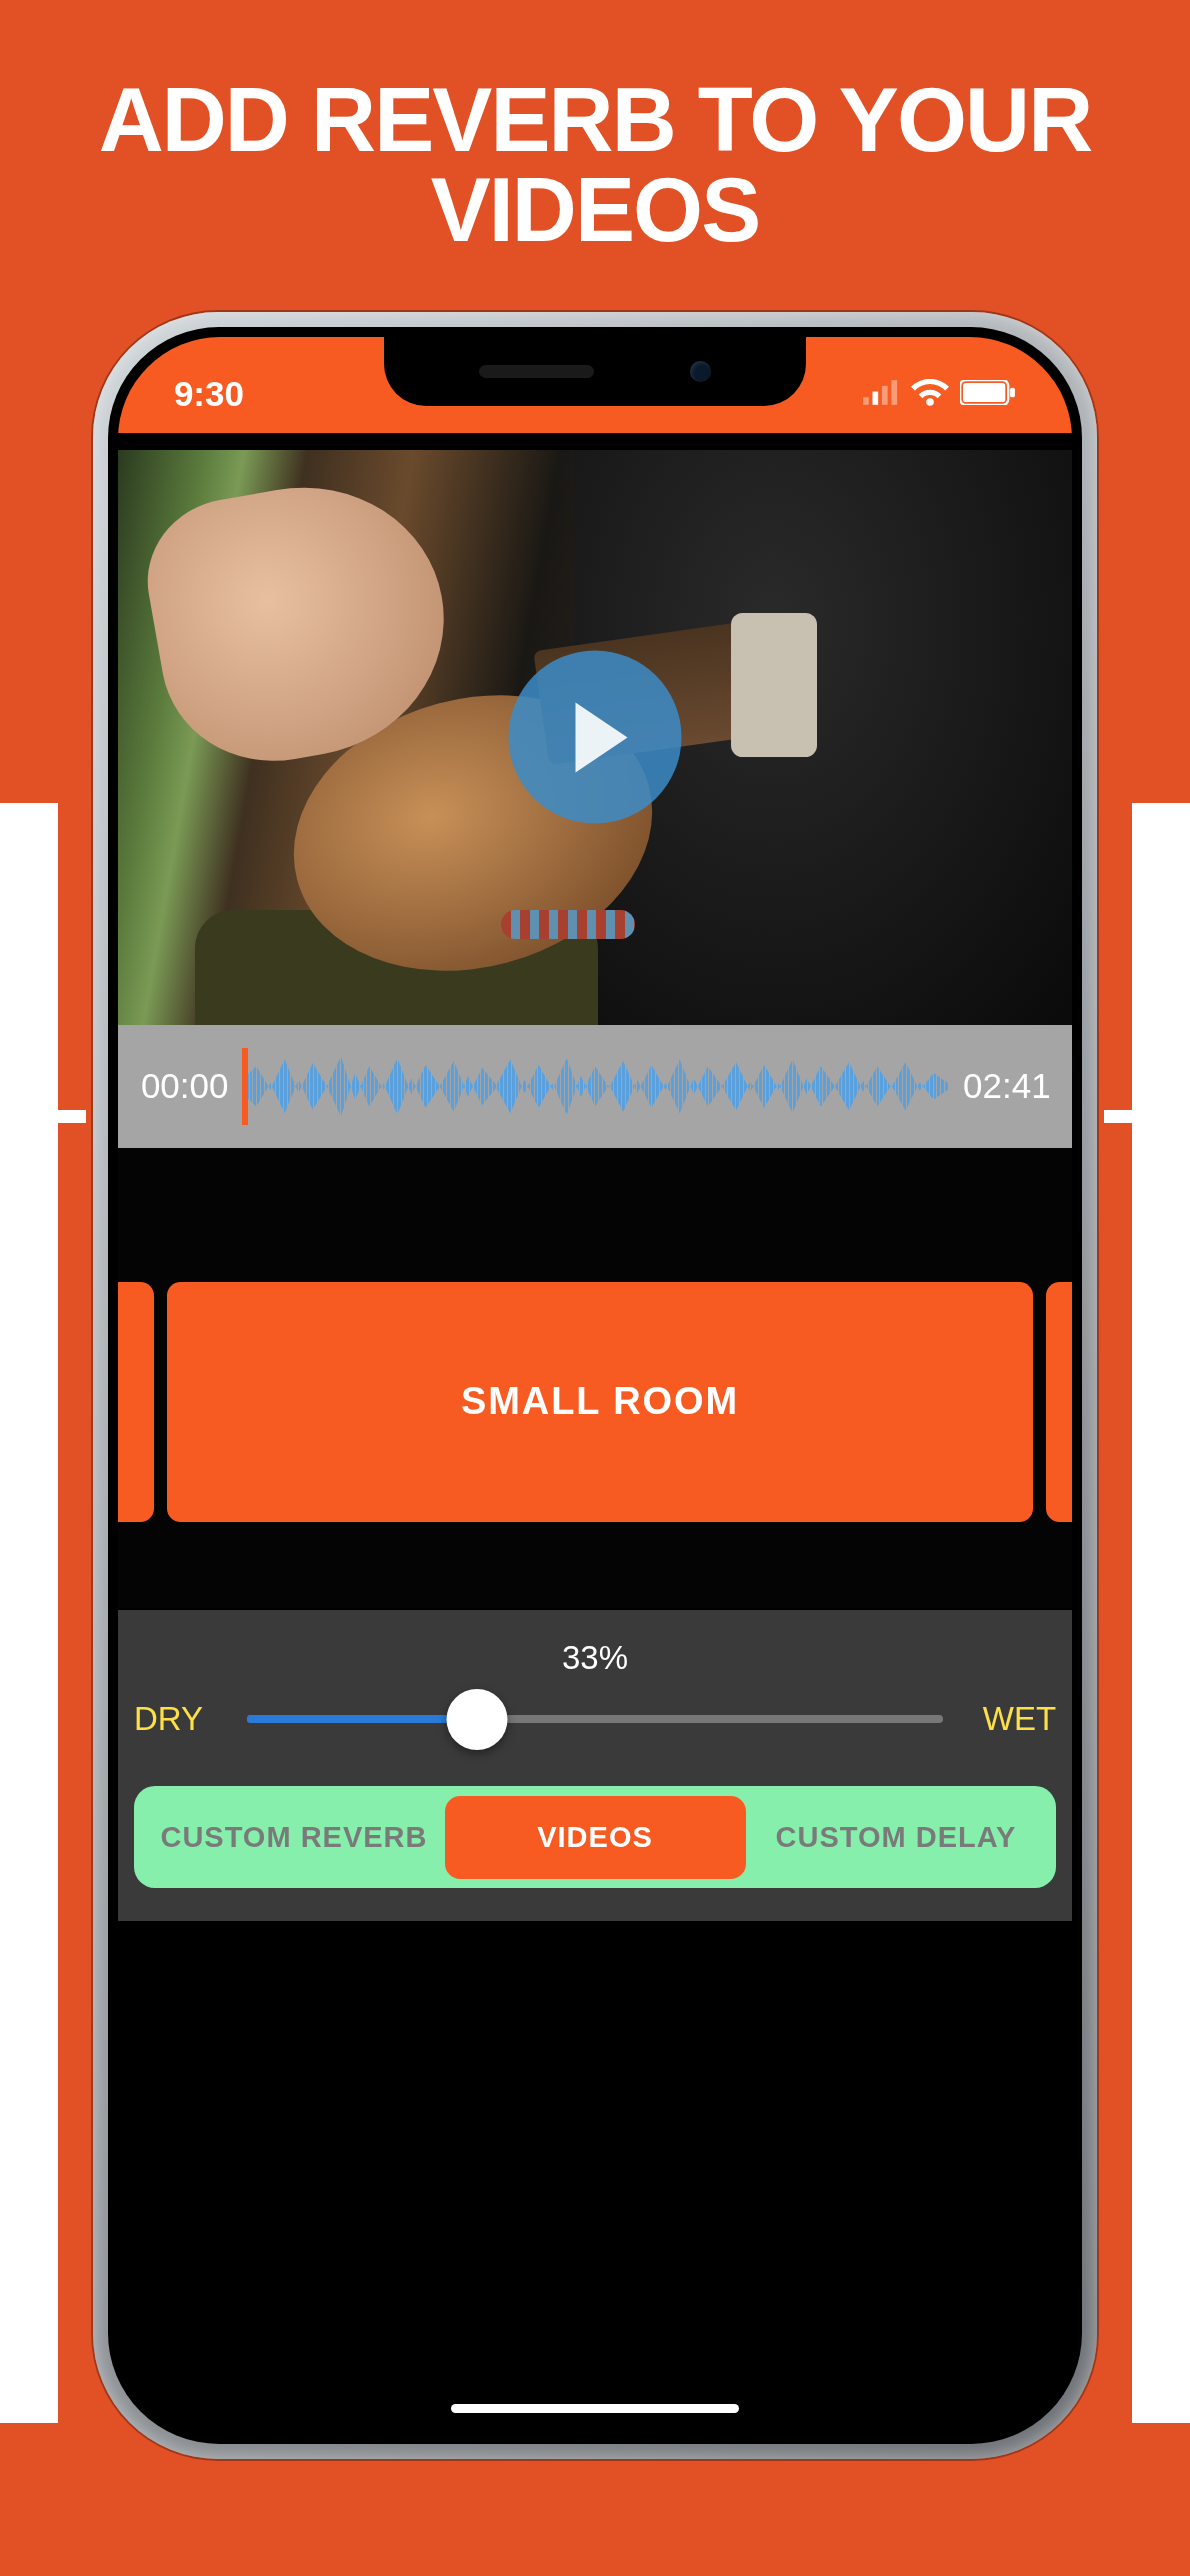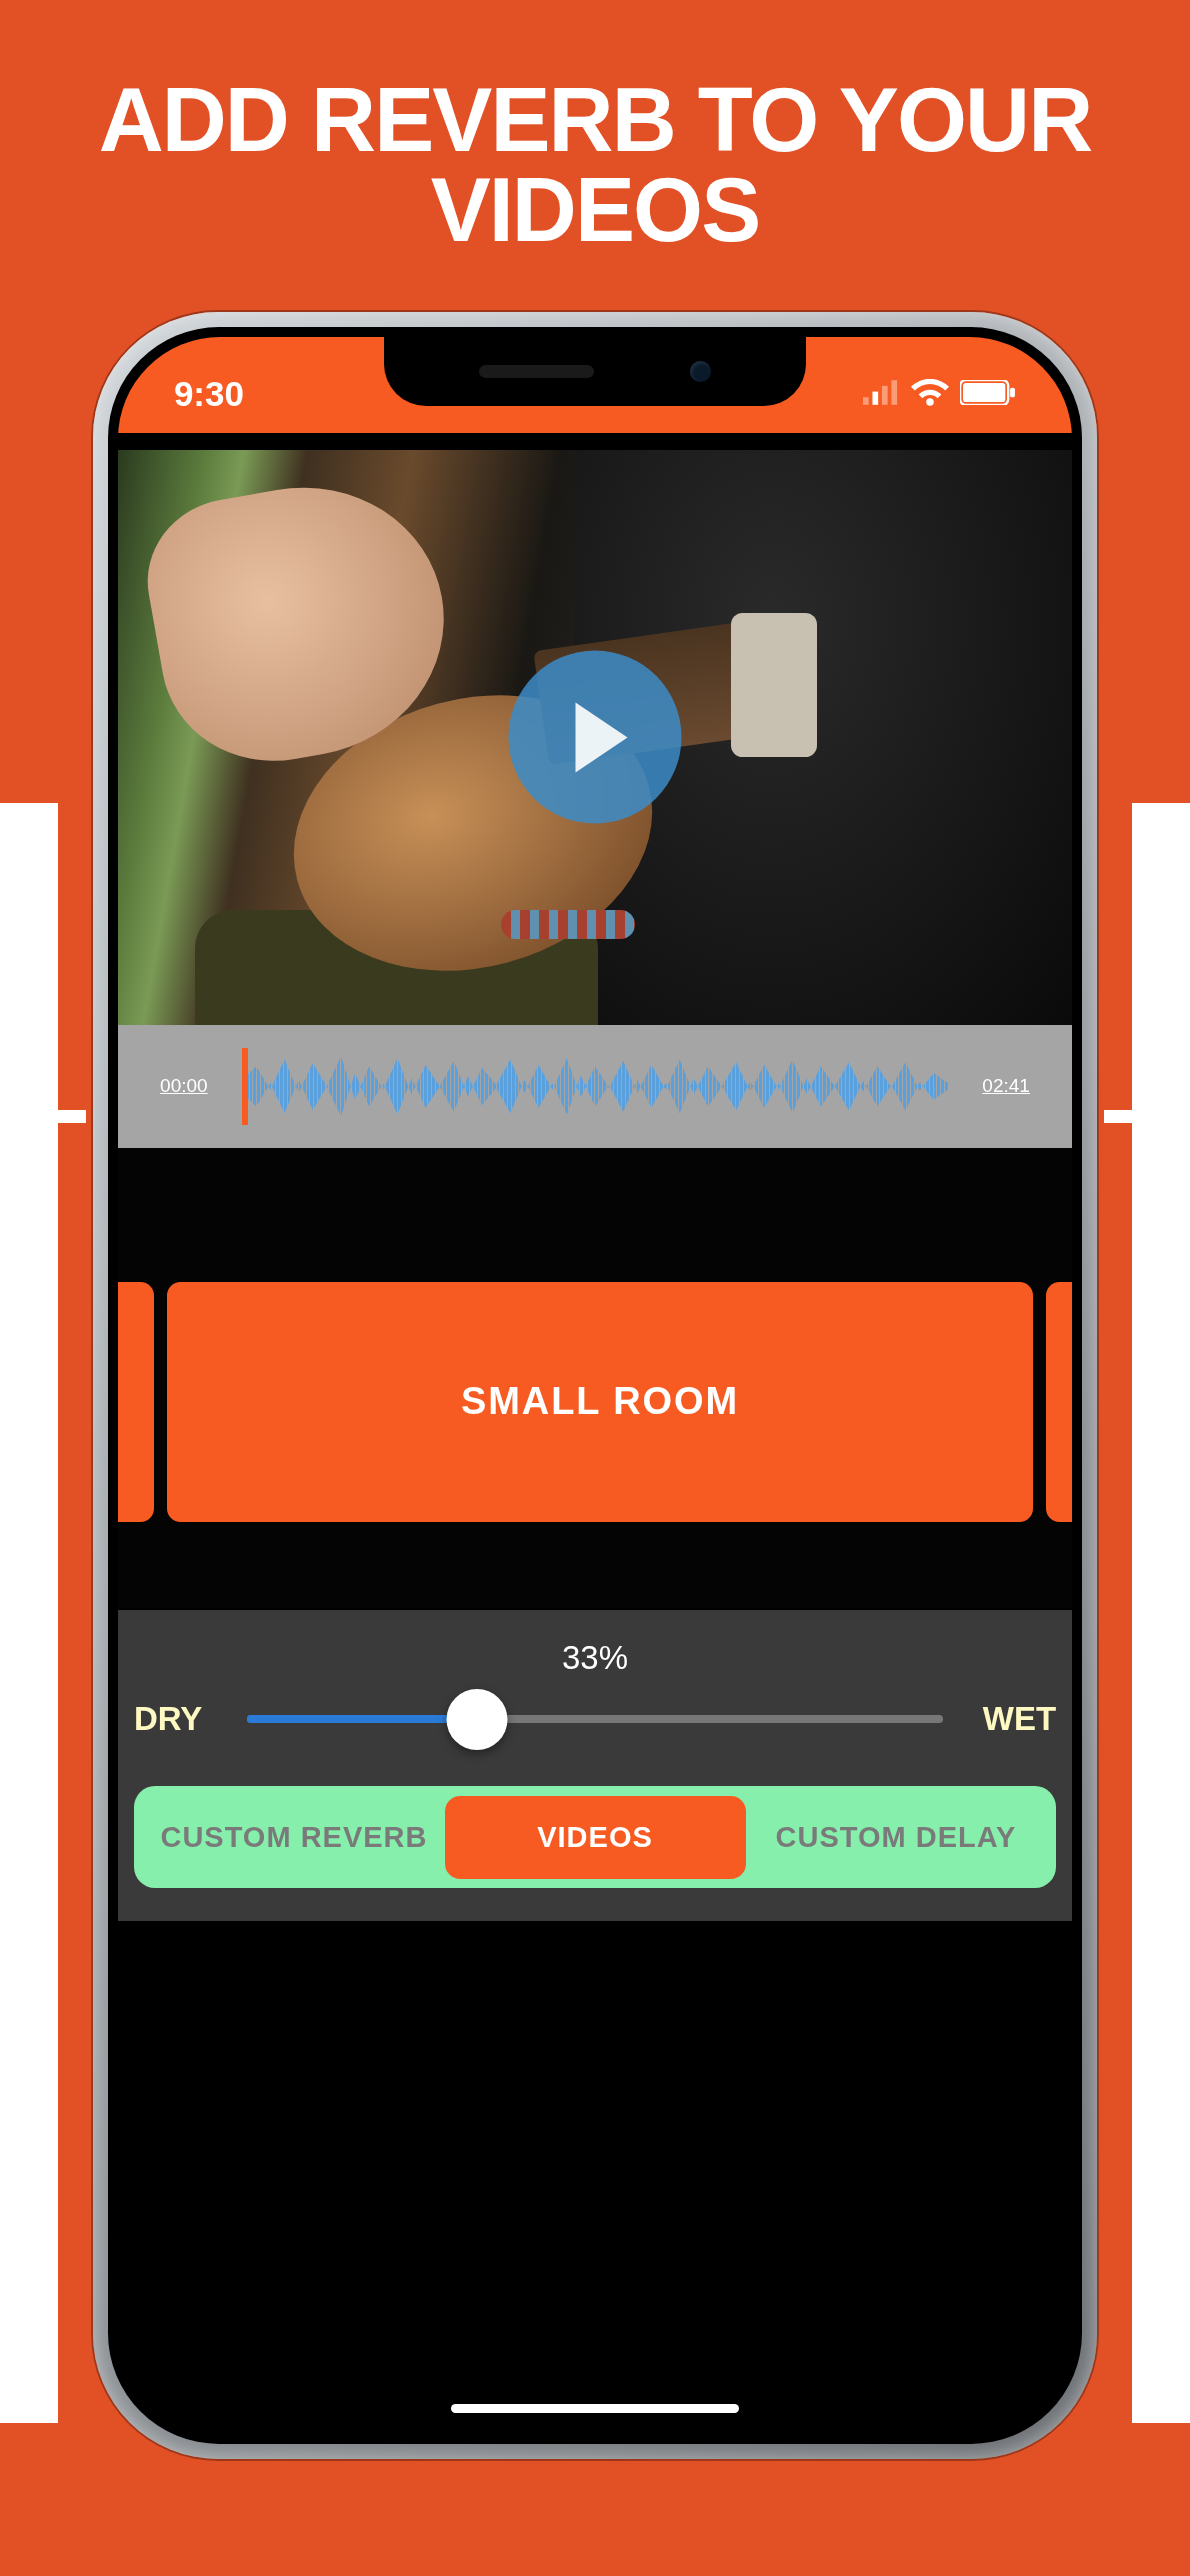--- a/index.html
+++ b/index.html
@@ -142,21 +142,21 @@
   }
 
   .waveform-bar {
     height: 123px;
     background:#a5a5a5;
     display:flex;
     align-items:center;
     padding: 0 23px;
     gap:15.3px;
   }
-  .wf-time { color:#fff; font-size:19px; font-weight:500; width:86px; text-align:center;text-decoration:underline;}
+  .wf-time { color:#fff; font-size:35px; font-weight:500; width:86px; text-align:center;}
   .wf-track {
     flex:1;
     height:86px;
     position:relative;
     display:flex;
     align-items:center;
   }
   .wf-playhead { position:absolute; left:0; top:4.8px; bottom:4.8px; width:5.8px; background:#f85b21;}
   .wf-wave {
     flex:1;
@@ -190,21 +190,21 @@
   .preset-peek-right { width:38px; border-radius:13.4px 0 0 13.4px;}
   .preset-main { flex:1; }
 
   .mix-panel {
     background:#3a3a3a;
     padding: 29px 16px 33px;
     border-top: 2.9px solid #000;
   }
   .mix-percent { text-align:center; color:#fff; font-size:33px; margin-bottom:13.4px;}
   .mix-row { display:flex; align-items:center; gap:27px; }
-  .mix-label { color:#fef9c3; font-size:33px; font-weight:700; width:86px;}
+  .mix-label { color:#fde047; font-size:33px; font-weight:400; width:86px;}
   .mix-label.right{ text-align:right;}
   .slider {
     flex:1; position:relative; height:58px; display:flex; align-items:center;
   }
   .slider-track {
     position:absolute; left:0; right:0; height:7.7px; background:#777; border-radius:3.8px;
   }
   .slider-fill {
     position:absolute; left:0; height:7.7px; background:#2a7bd8; border-radius:3.8px;
   }

